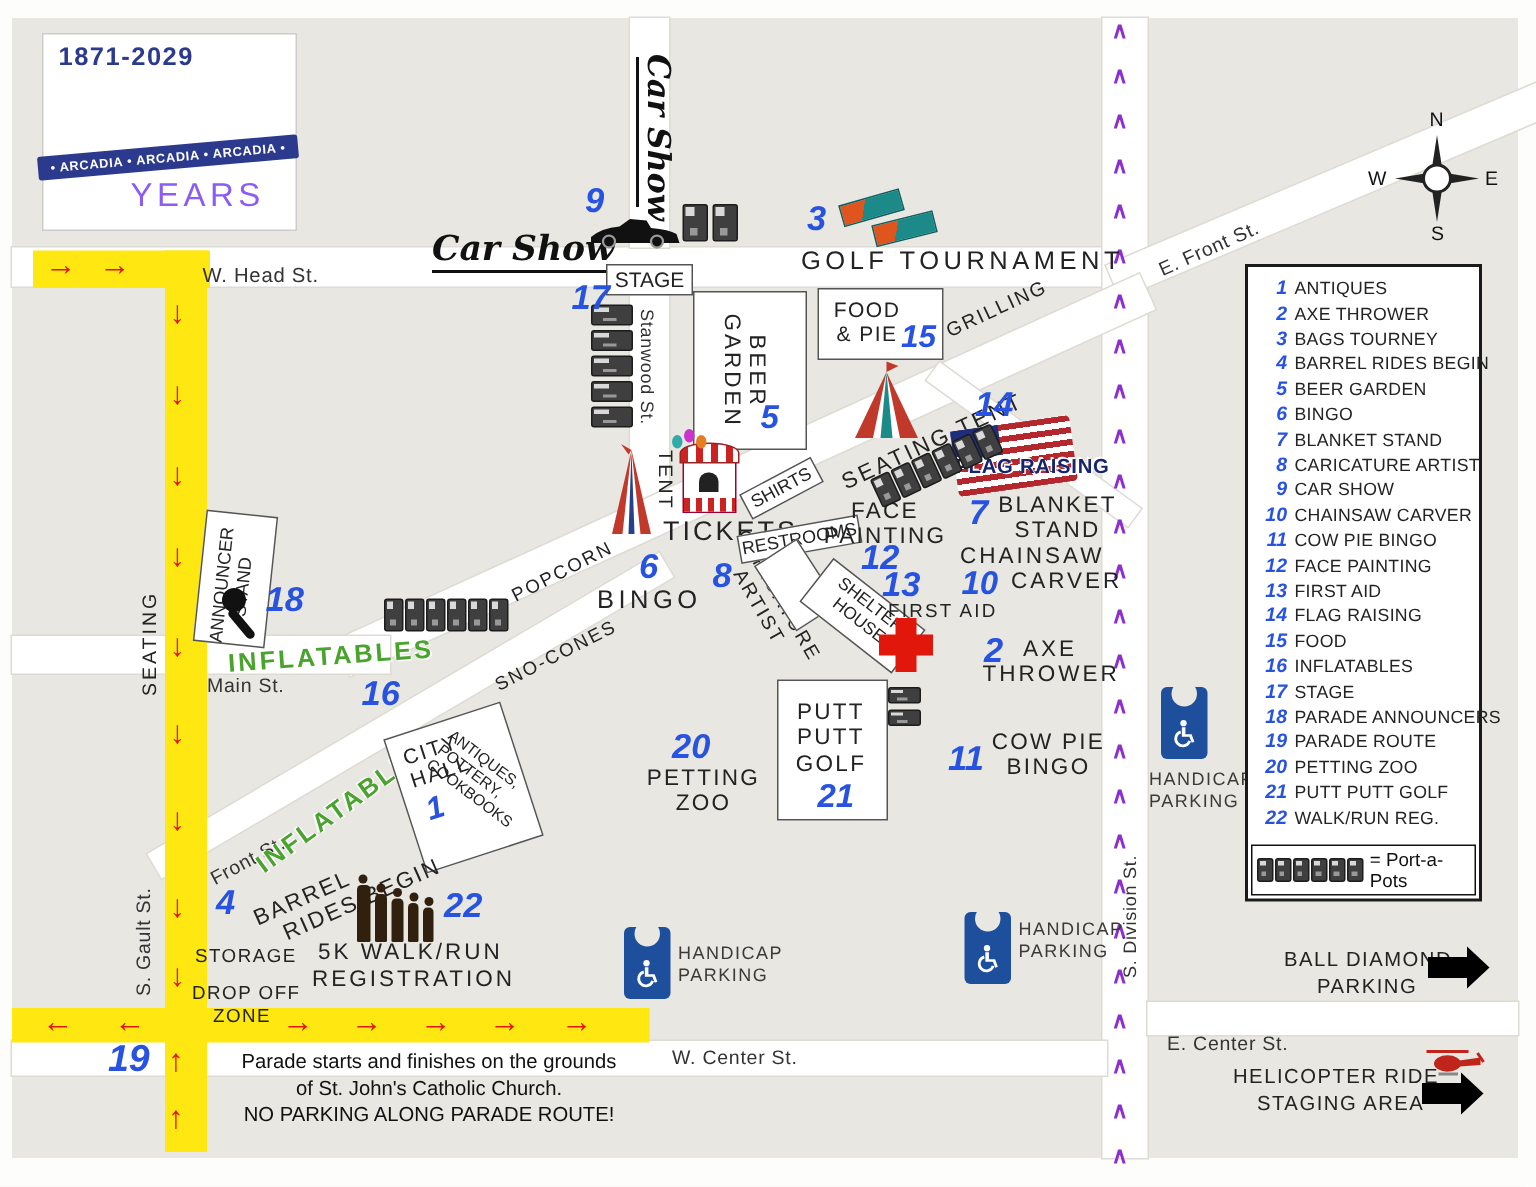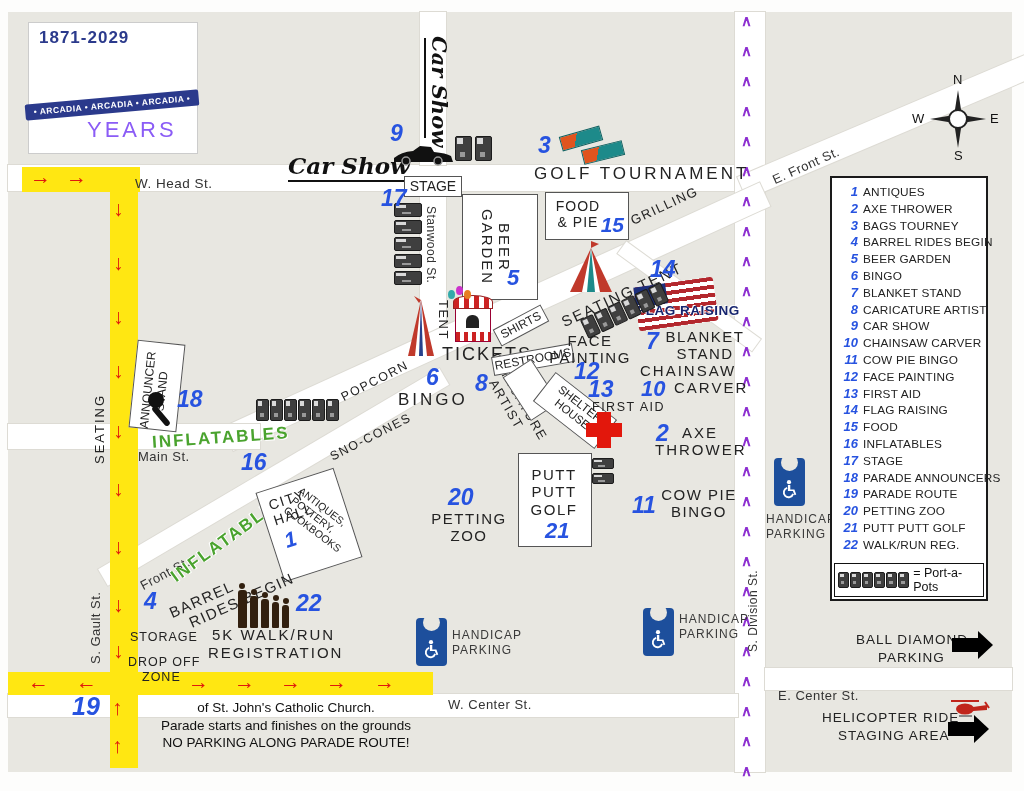--- a/index.html
+++ b/index.html
@@ -289,22 +289,22 @@
       <path d="M10 10.8 a5.2 5.2 0 1 0 6.5 6.5" stroke="#fff" stroke-width="2" fill="none"></path>
     </svg>
   </div>
   <div class="hctext" style="left:766px;top:512px;text-align:center;width:50px;">
     <div>HANDICAP</div>
     <div>PARKING</div>
   </div>
 
   <div class="num" style="left:72px;top:692px;font-size:25px;">19</div>
   <div class="notetext" style="left:140px;top:699px;width:292px;">
+    <div>Parade starts and finishes on the grounds</div>
     <div>of St. John's Catholic Church.</div>
-    <div>Parade starts and finishes on the grounds</div>
     <div>NO PARKING ALONG PARADE ROUTE!</div>
   </div>
 
   <div class="lbl" style="left:856px;top:632px;font-size:13.5px;letter-spacing:1px;">BALL DIAMOND</div>
   <div class="lbl" style="left:878px;top:650px;font-size:13.5px;letter-spacing:1px;">PARKING</div>
   <div class="barrow" style="left:952px;top:638px;"></div>
 
   <div class="lbl" style="left:822px;top:710px;font-size:13.5px;letter-spacing:1px;">HELICOPTER RIDE</div>
   <div class="lbl" style="left:838px;top:728px;font-size:13.5px;letter-spacing:1px;">STAGING AREA</div>
   <svg width="46" height="20" viewBox="0 0 46 20" style="position:absolute;z-index:5;left:945px;top:698px;">

